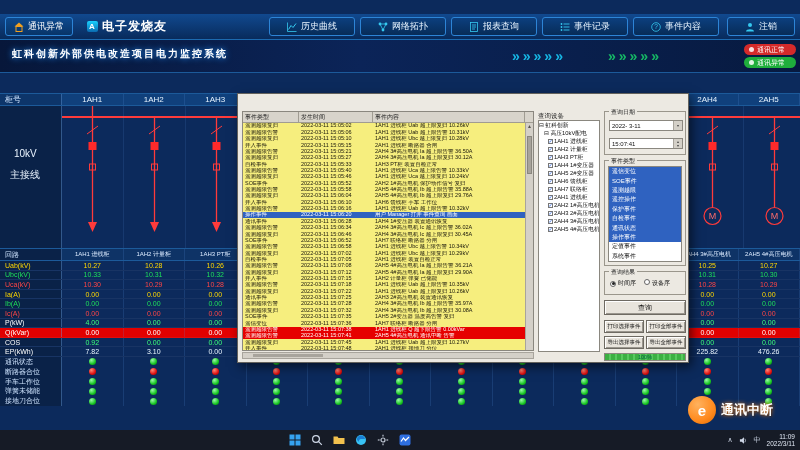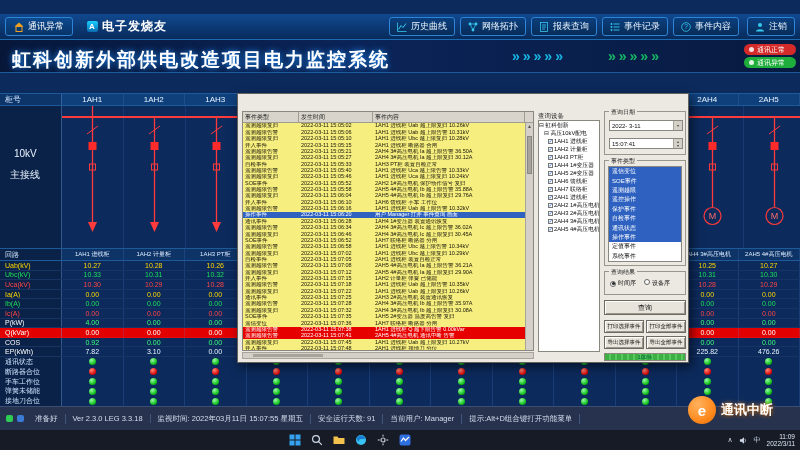--- a/index.html
+++ b/index.html
@@ -21,30 +21,30 @@
     display:flex; align-items:center; padding:0 5px; }
   .home-btn { display:flex; align-items:center; gap:4px; height:19px; padding:0 8px;
     border:1px solid #2d84d6; border-radius:3px; background:linear-gradient(#0d4a8f,#083468);
     color:#fff; font-size:9px; }
   .brand { display:flex; align-items:center; gap:4px; margin-left:14px; color:#fff;
     font-size:12px; font-weight:bold; letter-spacing:1px; }
   .brand-mark { width:11px; height:11px; background:linear-gradient(#19d2ff,#0a6ab0);
     border-radius:2px; color:#fff; font-size:8px; font-weight:bold; display:flex;
     align-items:center; justify-content:center; }
   .nav-spacer { flex:1; }
-  .nav-btn { display:flex; align-items:center; gap:4px; height:19px; padding:0 7px; margin-left:5px;
+  .nav-btn { display:flex; align-items:center; gap:4px; height:19px; padding:0 17px; margin-left:5px;
     border:1px solid #2d84d6; border-radius:3px; background:linear-gradient(#0c3f7e,#072c58);
     color:#e8f4ff; font-size:9px; white-space:nowrap; }
   .nav-btn .ico, .home-btn .ico { width:10px; height:10px; display:inline-flex; }
 
   
   .banner { position:absolute; top:40px; left:0; right:0; height:33px;
     background:linear-gradient(90deg,#07173a,#0b2458 45%,#071a40);
     border-bottom:1px solid #1c5a9a; }
-  .banner-title { position:absolute; left:12px; top:7px; font-size:19px; font-weight:bold;
+  .banner-title { position:absolute; left:12px; top:7px; font-size:10px; font-weight:bold;
     color:#ffffff; letter-spacing:2px; text-shadow:0 0 6px #1e90ff;text-align:center; }
   .banner-tab { position:absolute; left:394px; top:6px; height:20px; padding:0 10px;
     background:linear-gradient(#11689e,#0a4a78); border:1px solid #2ad2ff; color:#fff;
     font-size:10px; display:flex; align-items:center; white-space:nowrap; }
   .banner-decor { position:absolute; top:8px; font-size:14px; font-weight:bold; letter-spacing:3px; opacity:.85; }
   .decor-cyan { left:512px; color:#19d2ff; }
   .decor-green { left:608px; color:#18d46a; }
   .legend { position:absolute; right:4px; top:4px; display:flex; flex-direction:column; gap:2px; }
   .pill { height:11px; min-width:52px; border-radius:6px; display:flex; align-items:center;
     gap:3px; padding:0 5px; font-size:7px; color:#fff; }
@@ -1073,32 +1073,20 @@
     <div class="btn btn-sm" style="left:366px;top:226px;">打印选择事件</div>
     <div class="btn btn-sm" style="left:408px;top:226px;">打印全部事件</div>
     <div class="btn btn-sm" style="left:366px;top:242px;">导出选择事件</div>
     <div class="btn btn-sm" style="left:408px;top:242px;">导出全部事件</div>
     <div class="progress">
       <div class="prog-fill" id="prog-fill" style="width: 100%;"></div>
       <div class="prog-txt">100%</div>
     </div>
   </div>
 
-  <div class="statusbar">
-    <span class="sb-ind" style="background:#2ecc55;"></span>
-    <span class="sb-ind" style="background:#3a7bd5;"></span>
-    <span id="sb-segs" style="display:flex;align-items:center;">
-        <span class="seg">准备好</span>
-        <span class="seg">Ver 2.3.0 LEG 3.3.18</span>
-        <span class="seg">监视时间: 2022年03月11日 15:07:55 星期五</span>
-        <span class="seg">安全运行天数: 91</span>
-        <span class="seg">当前用户: Manager</span>
-        <span class="seg">提示:Alt+D组合键打开功能菜单</span>
-      </span>
-  </div>
 
   <div class="taskbar">
     <div class="tb-icons" id="tb-icons">
         <div class="tb-ic">
           <svg viewBox="0 0 12 12" width="12" height="12">
             <rect x="0.5" y="0.5" width="5" height="5" fill="#35a2f0"></rect>
             <rect x="6.5" y="0.5" width="5" height="5" fill="#35a2f0"></rect>
             <rect x="0.5" y="6.5" width="5" height="5" fill="#35a2f0"></rect>
             <rect x="6.5" y="6.5" width="5" height="5" fill="#35a2f0"></rect>
           </svg>

